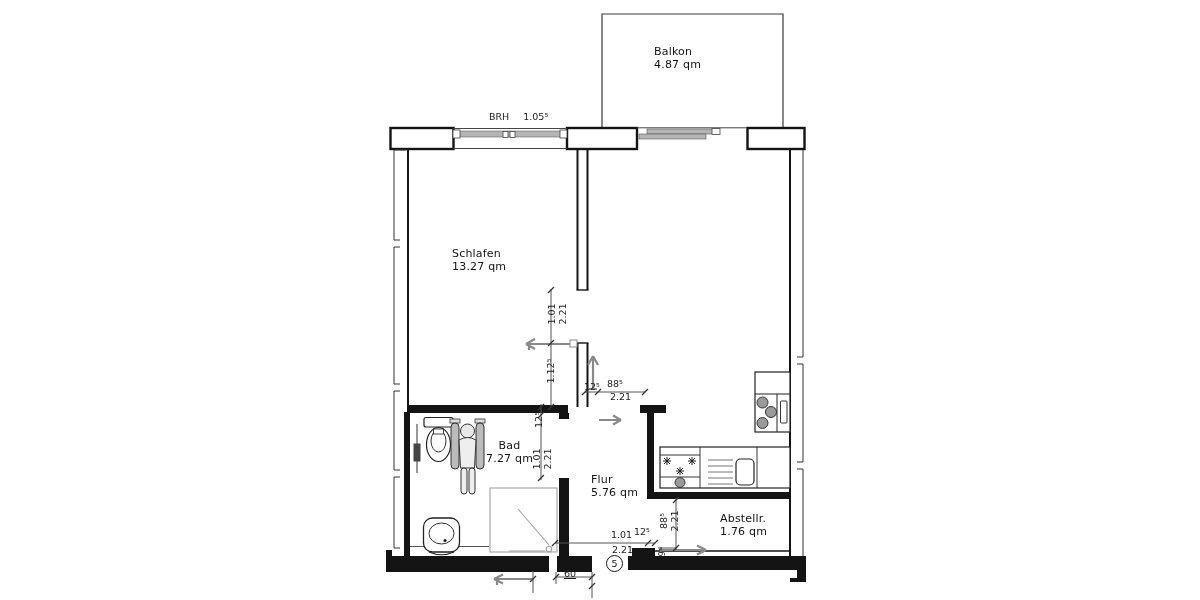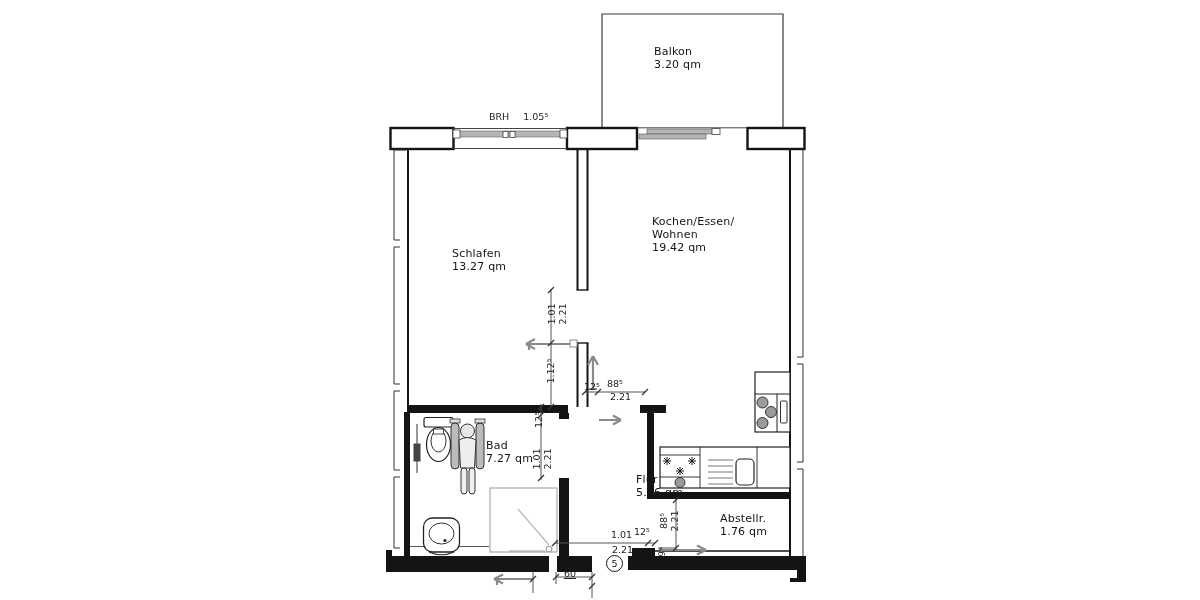--- a/index.html
+++ b/index.html
@@ -211,36 +211,31 @@
       <path d="M552,546 l6,-6 M645,546 l6,-6 M652,546 l6,-6" stroke="#333" stroke-width="1.3"></path>
       <path d="M676,498 V550 M658,548 H676"></path>
       <path d="M673,503 l6,-6 M673,551 l6,-6" stroke="#333" stroke-width="1.3"></path>
       <path d="M556,577 H592 M556,572 V584 M592,572 V598 M533,571 V593"></path>
       <path d="M553,580 l6,-6 M589,580 l6,-6 M530,582 l6,-6 M589,589 l6,-6" stroke="#333" stroke-width="1.3"></path>
     </g>
   </svg>
 
   <div class="lbl" style="left:654px;top:45px;">
     <div>Balkon</div>
-    <div>3.20 qm</div>
+    <div>4.87 qm</div>
   </div>
   <div class="lbl" style="left:452px;top:215px;margin-top:32px;">
     <div>Schlafen</div>
     <div>13.27 qm</div>
   </div>
-  <div class="lbl" style="left:652px;top:215px;">
-    <div>Kochen/Essen/</div>
-    <div>Wohnen</div>
-    <div>19.42 qm</div>
-  </div>
-  <div class="lbl" style="left:486px;top:439px;">
+  <div class="lbl" style="left:486px;top:439px;text-align:center;">
     <div>Bad</div>
     <div>7.27 qm</div>
   </div>
-  <div class="lbl" style="left:591px;top:473px;margin-left:45px;">
+  <div class="lbl" style="left:591px;top:473px;">
     <div>Flur</div>
     <div>5.76 qm</div>
   </div>
   <div class="lbl" style="left:720px;top:512px;">
     <div>Abstellr.</div>
     <div>1.76 qm</div>
   </div>
 
   <div class="dim" style="left:489px;top:112px;">
     <span>BRH</span><span class="gap"></span><span>1.05⁵</span>

